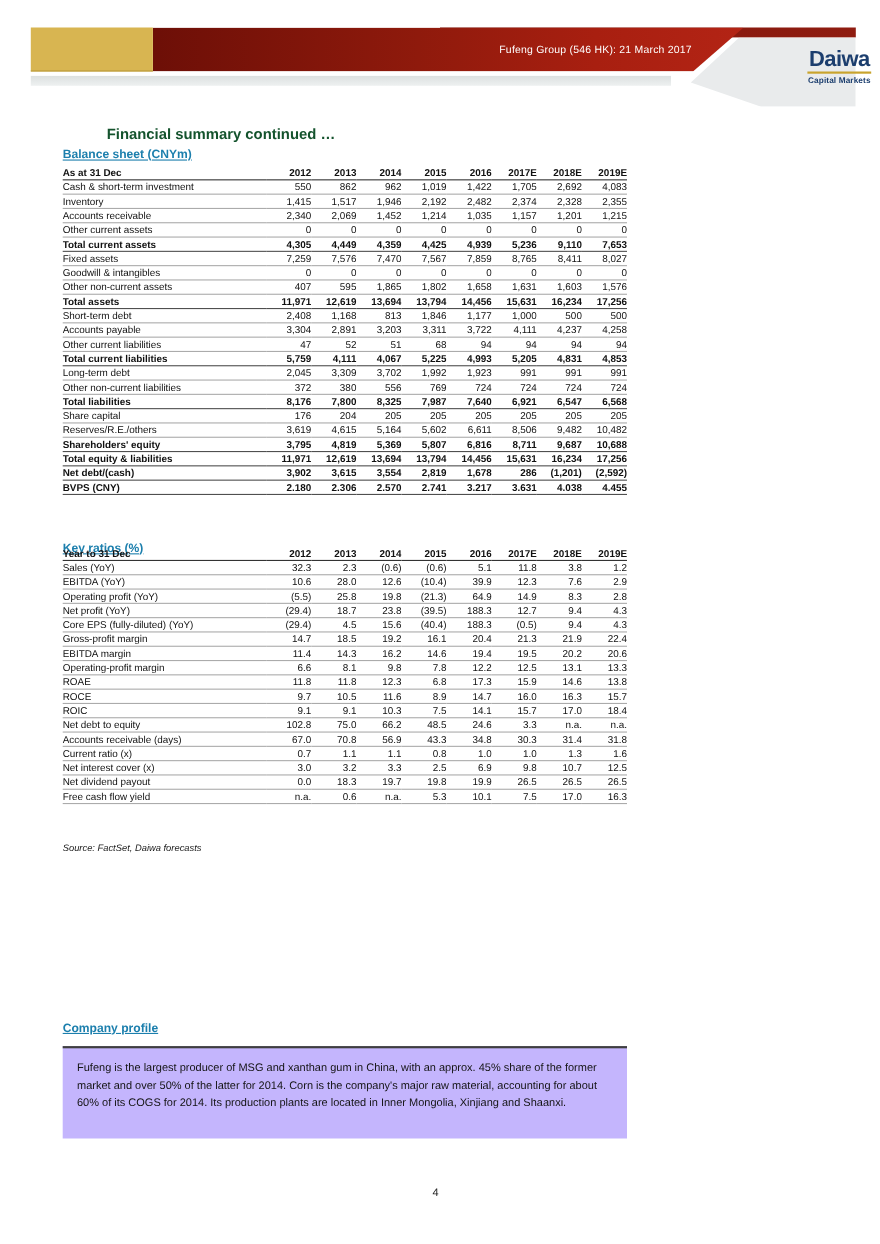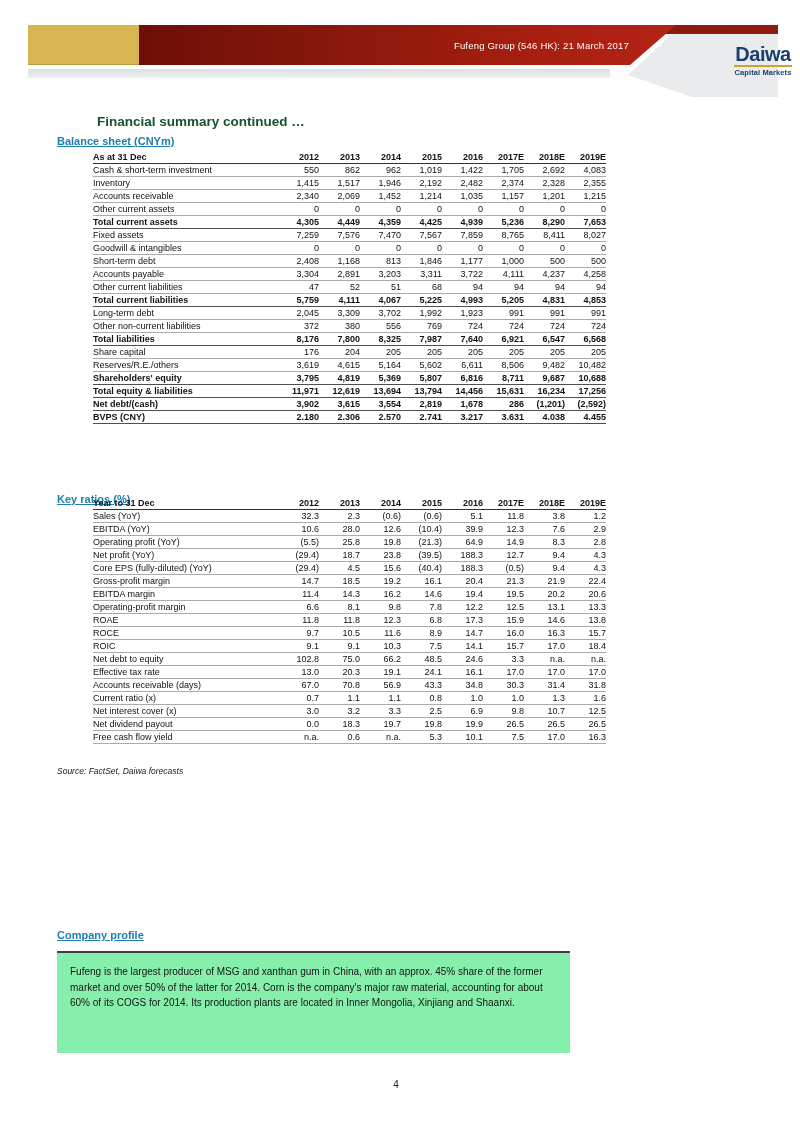--- a/index.html
+++ b/index.html
@@ -52,40 +52,40 @@
     position:absolute; left:57px; top:114px;
     font-size:13.5px; font-weight:bold; color:#14532d;margin-left:40px;
   }
   .tbl-title { font-size:11px; font-weight:bold; color:#1c7fad; position:absolute; left:57px;text-decoration:underline; }
   #bs-title { top:135px; }
   #kr-title { top:493px; }
   
   .tbl-wrap { position:absolute; left:57px; width:513px; }
   #bs-table { top:151px; }
   #kr-table { top:497px; }
-  table { border-collapse:collapse; table-layout:fixed; width:513px;margin-left:36px; }
+  table { border-collapse:collapse; table-layout:fixed; width:513px; }
   th,td {
     font-size:9px; line-height:10px; height:12.5px;
     padding:1px 0 1px 0; vertical-align:middle;
     white-space:nowrap; overflow:hidden;
   }
   th { font-weight:bold; border-bottom:1.2px solid #333; }
   td { border-bottom:1px solid #ababab; }
   .c-num { text-align:right; }
   .c-lab { text-align:left; }
   tr.bold td { font-weight:bold; border-bottom-color:#4f4f4f; }
   
   .source-note {
     position:absolute; left:57px; top:766px;
     font-size:8.5px; font-style:italic; color:#1a1a1a;
   }
   #cp-title { top:929px; }
   .profile-box {
-    position:absolute; left:57px; top:951px; width:513px; height:102px;
-    background:#86efac; border-top:2px solid #3f3f3f;
+    position:absolute; left:57px; top:951px; width:513px; height:84px;
+    background:#c4b5fd; border-top:2px solid #3f3f3f;
     padding:11px 13px 0 13px;
   }
   .profile-box p { font-size:10px; line-height:15.5px; color:#141414; }
   .page-num {
     position:absolute; left:0; top:1079px; width:792px;
     text-align:center; font-size:10px; color:#222;
   }
 </style>
 </head>
 <body>
@@ -176,21 +176,21 @@
           <td class="c-num">0</td>
         </tr>
         <tr class="bold">
           <td class="c-lab">Total current assets</td>
           <td class="c-num">4,305</td>
           <td class="c-num">4,449</td>
           <td class="c-num">4,359</td>
           <td class="c-num">4,425</td>
           <td class="c-num">4,939</td>
           <td class="c-num">5,236</td>
-          <td class="c-num">8,290</td>
+          <td class="c-num">9,110</td>
           <td class="c-num">7,653</td>
         </tr>
         <tr>
           <td class="c-lab">Fixed assets</td>
           <td class="c-num">7,259</td>
           <td class="c-num">7,576</td>
           <td class="c-num">7,470</td>
           <td class="c-num">7,567</td>
           <td class="c-num">7,859</td>
           <td class="c-num">8,765</td>
@@ -202,20 +202,42 @@
           <td class="c-num">0</td>
           <td class="c-num">0</td>
           <td class="c-num">0</td>
           <td class="c-num">0</td>
           <td class="c-num">0</td>
           <td class="c-num">0</td>
           <td class="c-num">0</td>
           <td class="c-num">0</td>
         </tr>
         <tr>
+          <td class="c-lab">Other non-current assets</td>
+          <td class="c-num">407</td>
+          <td class="c-num">595</td>
+          <td class="c-num">1,865</td>
+          <td class="c-num">1,802</td>
+          <td class="c-num">1,658</td>
+          <td class="c-num">1,631</td>
+          <td class="c-num">1,603</td>
+          <td class="c-num">1,576</td>
+        </tr>
+        <tr class="bold">
+          <td class="c-lab">Total assets</td>
+          <td class="c-num">11,971</td>
+          <td class="c-num">12,619</td>
+          <td class="c-num">13,694</td>
+          <td class="c-num">13,794</td>
+          <td class="c-num">14,456</td>
+          <td class="c-num">15,631</td>
+          <td class="c-num">16,234</td>
+          <td class="c-num">17,256</td>
+        </tr>
+        <tr>
           <td class="c-lab">Short-term debt</td>
           <td class="c-num">2,408</td>
           <td class="c-num">1,168</td>
           <td class="c-num">813</td>
           <td class="c-num">1,846</td>
           <td class="c-num">1,177</td>
           <td class="c-num">1,000</td>
           <td class="c-num">500</td>
           <td class="c-num">500</td>
         </tr>
@@ -509,31 +531,20 @@
           <td class="c-num">102.8</td>
           <td class="c-num">75.0</td>
           <td class="c-num">66.2</td>
           <td class="c-num">48.5</td>
           <td class="c-num">24.6</td>
           <td class="c-num">3.3</td>
           <td class="c-num">n.a.</td>
           <td class="c-num">n.a.</td>
         </tr>
         <tr>
-          <td class="c-lab">Effective tax rate</td>
-          <td class="c-num">13.0</td>
-          <td class="c-num">20.3</td>
-          <td class="c-num">19.1</td>
-          <td class="c-num">24.1</td>
-          <td class="c-num">16.1</td>
-          <td class="c-num">17.0</td>
-          <td class="c-num">17.0</td>
-          <td class="c-num">17.0</td>
-        </tr>
-        <tr>
           <td class="c-lab">Accounts receivable (days)</td>
           <td class="c-num">67.0</td>
           <td class="c-num">70.8</td>
           <td class="c-num">56.9</td>
           <td class="c-num">43.3</td>
           <td class="c-num">34.8</td>
           <td class="c-num">30.3</td>
           <td class="c-num">31.4</td>
           <td class="c-num">31.8</td>
         </tr>

